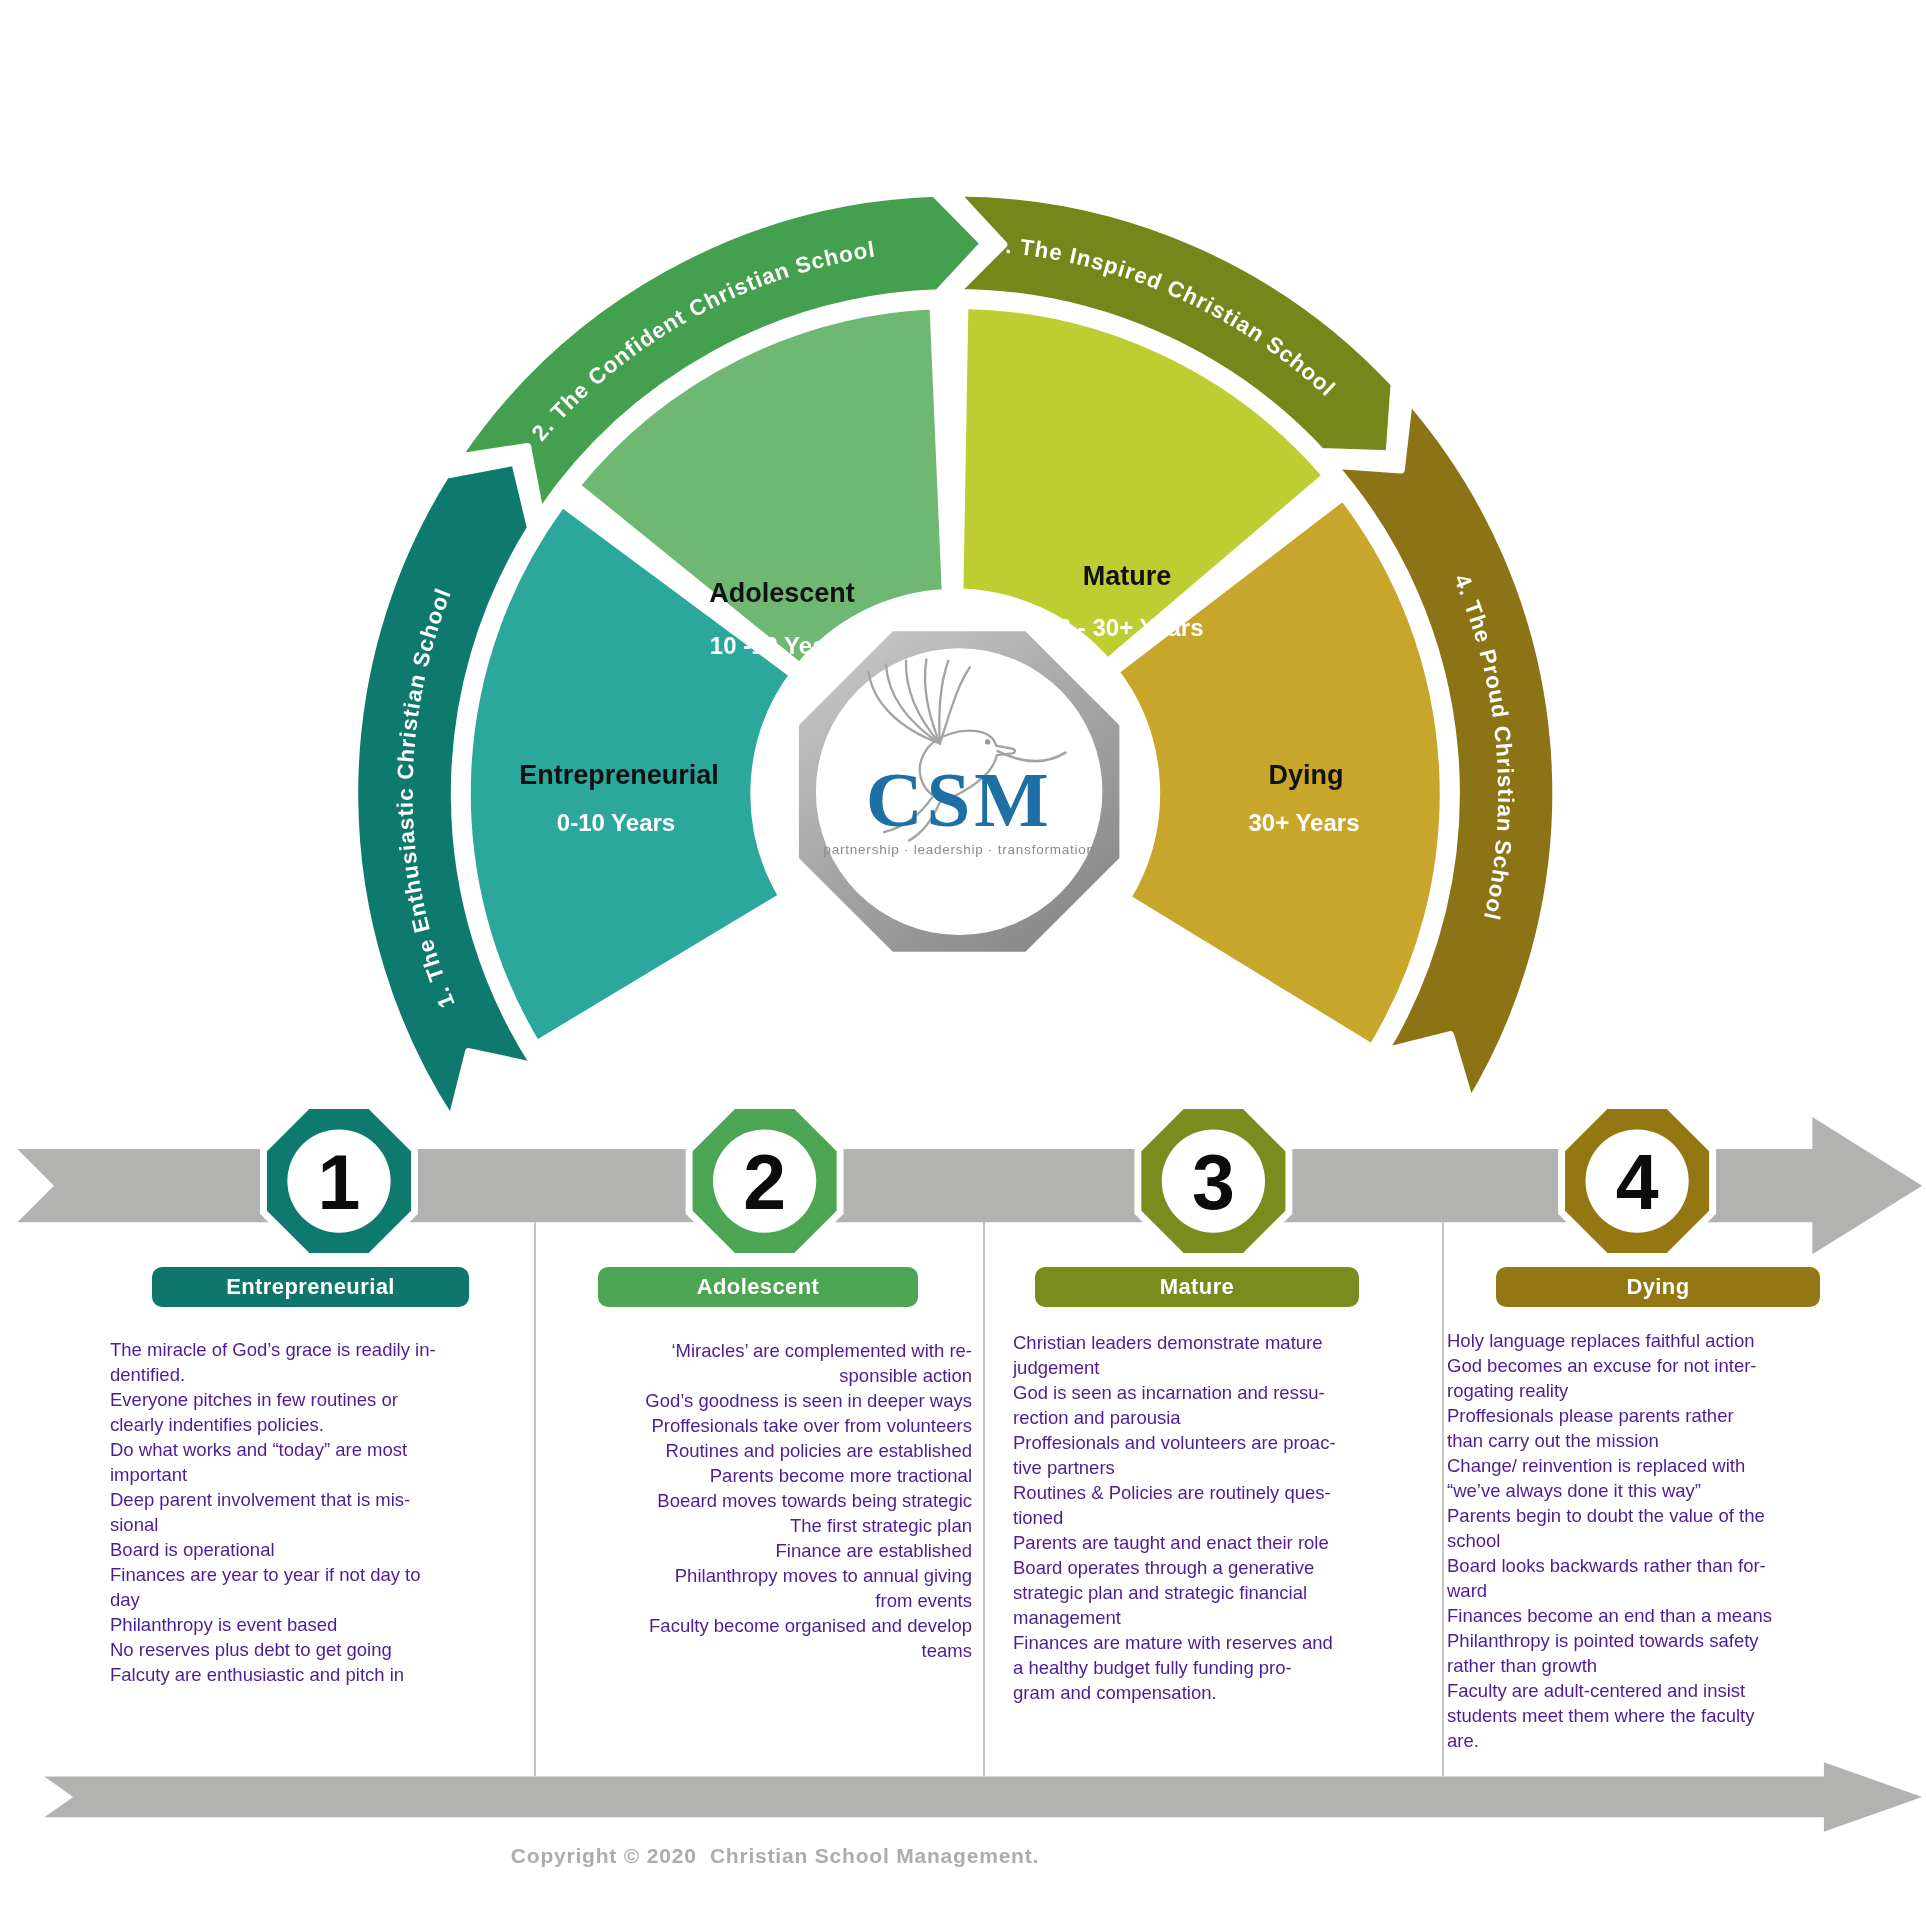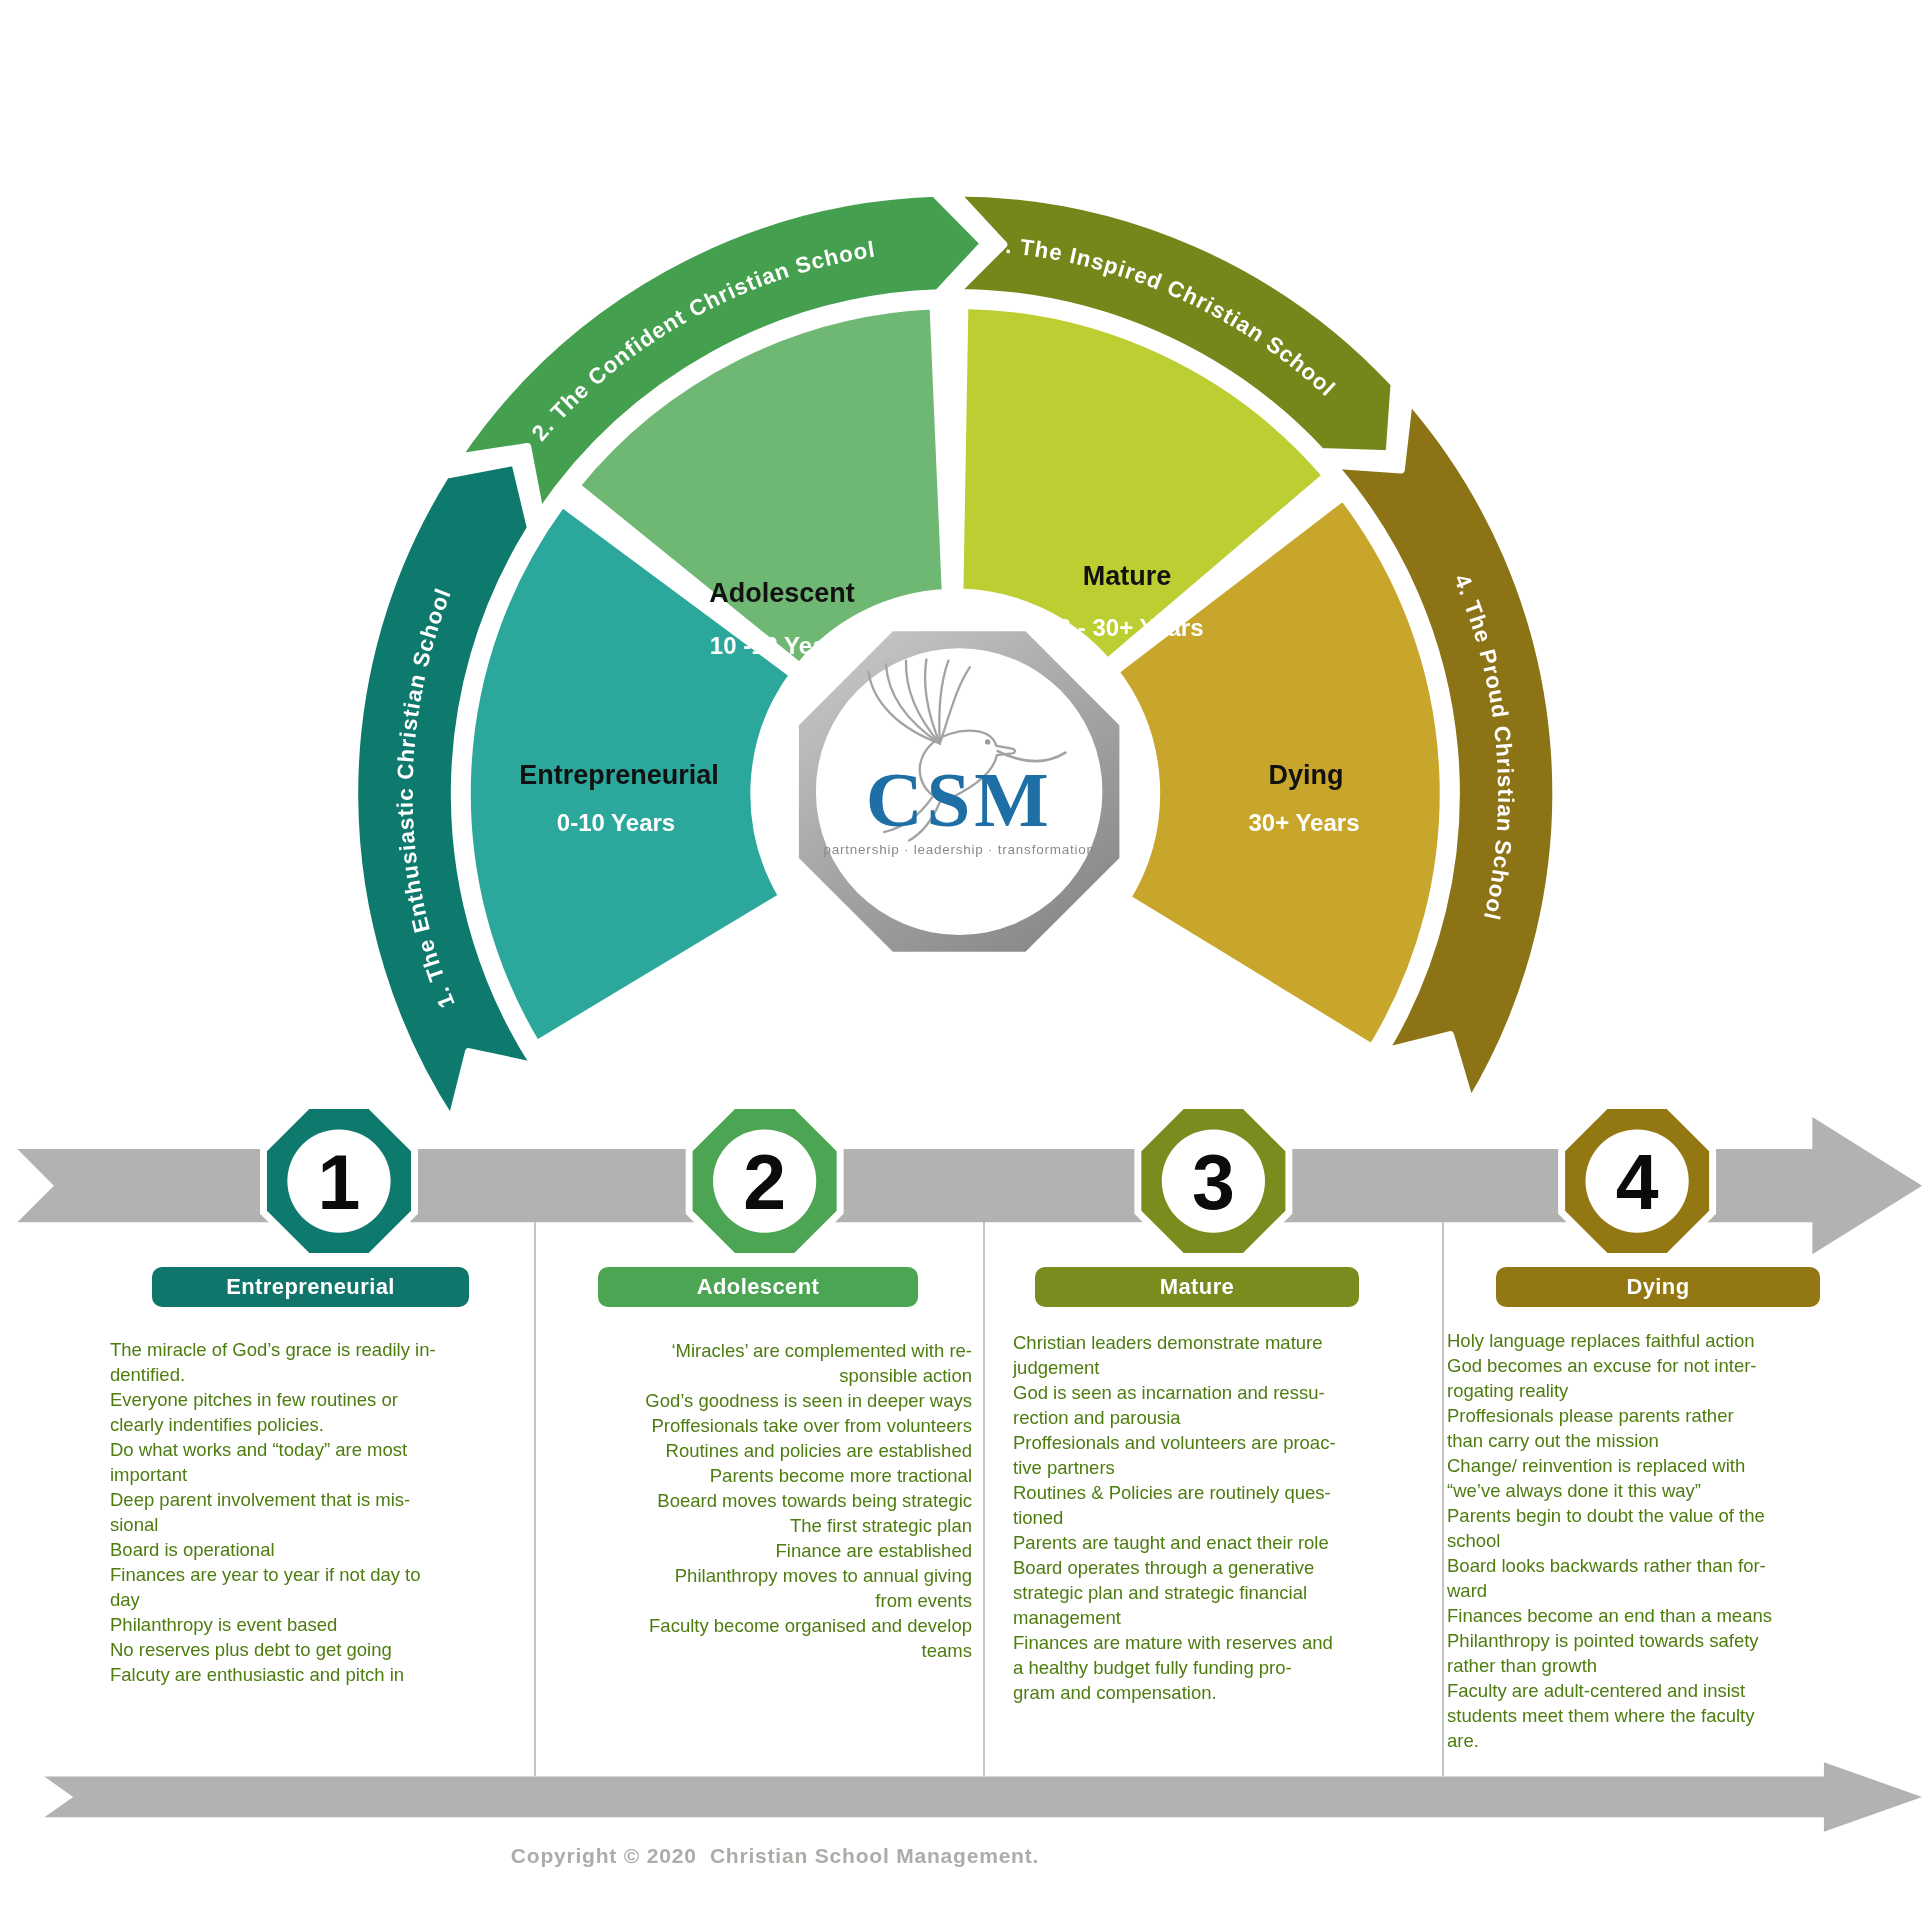--- a/index.html
+++ b/index.html
@@ -15,21 +15,21 @@
   
   .wedge-label{position:absolute;text-align:center;font-weight:700;color:#111;font-size:27px;width:316px;}
   .wedge-years{position:absolute;text-align:center;font-weight:600;color:#fff;font-size:24px;width:316px;}
 
   
   .pill{position:absolute;height:40px;border-radius:10px;color:#fff;font-size:22px;font-weight:700;
         display:flex;align-items:center;justify-content:center;letter-spacing:0.4px;}
   .pill1{background:#10756a;} .pill2{background:#4ba552;} .pill3{background:#7b8c1e;} .pill4{background:#927712;}
 
   
-  .col-text{position:absolute;font-size:18.5px;line-height:25px;color:#4d7c0f;white-space:pre-line;}
+  .col-text{position:absolute;font-size:18.5px;line-height:25px;color:#4c1d95;white-space:pre-line;}
 
   .divider{position:absolute;width:1.9px;background:#c4c4c4;top:1222px;height:554px;}
 
   .copyright{position:absolute;top:1844px;left:0;width:1550px;text-align:center;
              font-size:21px;font-weight:700;color:#acaca9;letter-spacing:0.8px;white-space:pre;}
 
   svg text{font-family:"Liberation Sans", sans-serif;}
   .ribbon-text{font-size:58px;font-weight:700;fill:#ffffff;letter-spacing:3px;}
   .badge-num{font-size:200px;font-weight:700;fill:#0b0b0b;}
   .csm-abbr{font-family:"Liberation Serif", serif;font-size:205px;font-weight:600;fill:#1d6fa5;letter-spacing:10px;}

